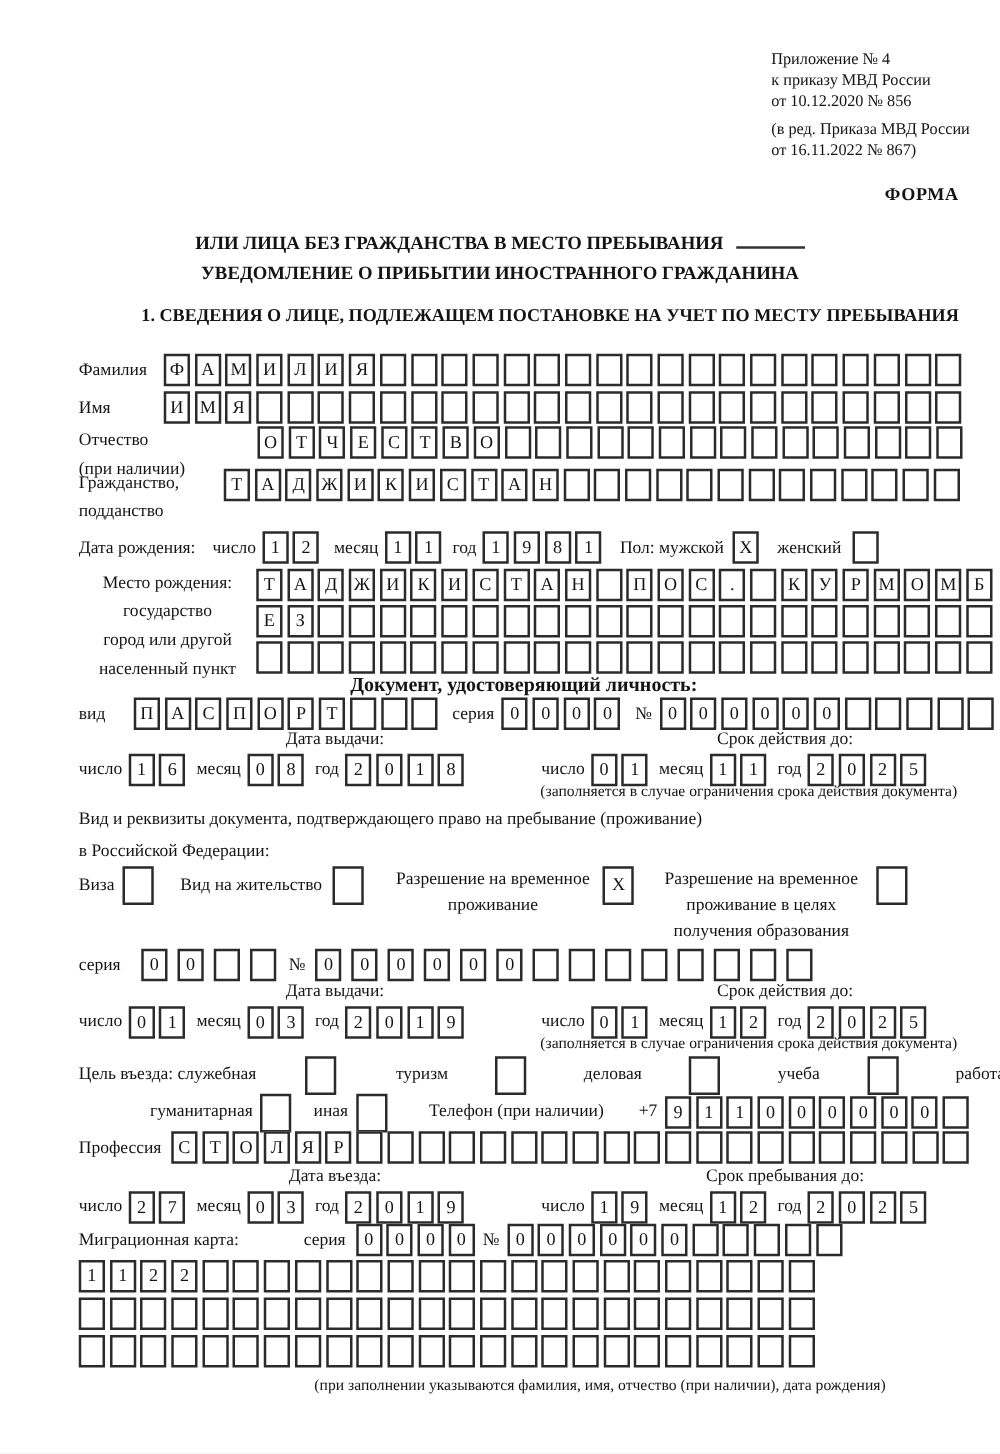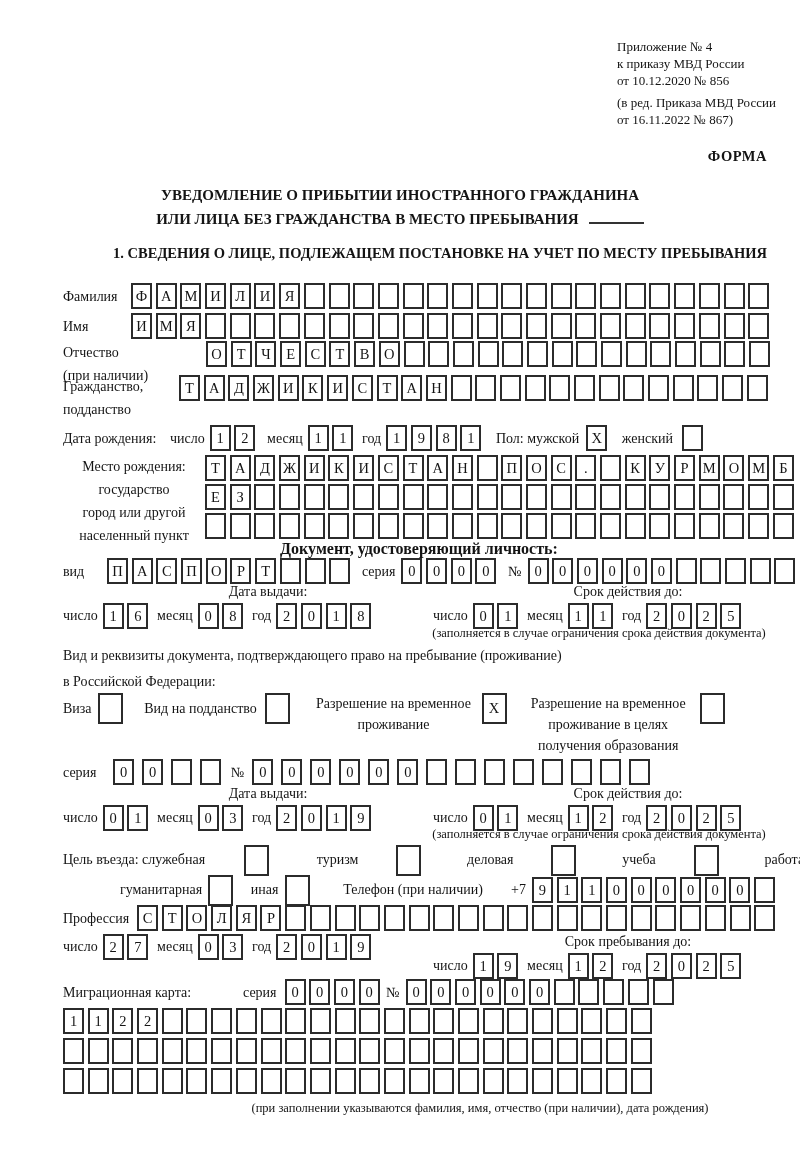--- a/index.html
+++ b/index.html
@@ -47,22 +47,22 @@
   <div class="abs ref" style="left:617px; top:38px;">
     <div>Приложение № 4</div>
     <div>к приказу МВД России</div>
     <div>от 10.12.2020 № 856</div>
     <div style="margin-top:5px;">(в ред. Приказа МВД России</div>
     <div>от 16.11.2022 № 867)</div>
   </div>
   <div class="abs forma" style="right:33px; top:148px;">ФОРМА</div>
 
   <div class="abs title" style="top:183px;">
+    <div><span>ИЛИ ЛИЦА БЕЗ ГРАЖДАНСТВА В МЕСТО ПРЕБЫВАНИЯ</span><span class="blank-line"></span></div>
     <div>УВЕДОМЛЕНИЕ О ПРИБЫТИИ ИНОСТРАННОГО ГРАЖДАНИНА</div>
-    <div><span>ИЛИ ЛИЦА БЕЗ ГРАЖДАНСТВА В МЕСТО ПРЕБЫВАНИЯ</span><span class="blank-line"></span></div>
   </div>
 
   <div class="abs sec-head" style="top:245px;">1. СВЕДЕНИЯ О ЛИЦЕ, ПОДЛЕЖАЩЕМ ПОСТАНОВКЕ НА УЧЕТ ПО МЕСТУ ПРЕБЫВАНИЯ</div>
 
   <div class="row" style="left:63px; top:283px;">
     <span class="lbl" style="width:68px;">Фамилия</span>
     <span class="cells">
         <span class="cell">Ф</span>
         <span class="cell">А</span>
         <span class="cell">М</span>
@@ -395,21 +395,21 @@
   <div class="abs note" style="left:408px; top:626px; width:382px;">(заполняется в случае ограничения срока действия документа)</div>
 
   <div class="abs" style="left:63px; top:648px; font-size:14px;">Вид и реквизиты документа, подтверждающего право на пребывание (проживание)</div>
   <div class="abs" style="left:63px; top:674px; font-size:14px;">в Российской Федерации:</div>
 
   <div class="row" style="left:63px; top:693px;">
     <span class="t" style="line-height:31px; margin-right:6px;">Виза</span>
     <span class="cells cb">
         <span class="cell"></span>
       </span>
-    <span class="t" style="line-height:31px; margin:0 8px 0 18px;">Вид на подданство</span>
+    <span class="t" style="line-height:31px; margin:0 8px 0 18px;">Вид на жительство</span>
     <span class="cells cb">
         <span class="cell"></span>
       </span>
     <span class="pl" style="width:160px; margin-left:20px;">
       <span class="ll" style="line-height:21px;">Разрешение на временное</span>
       <span class="ll" style="line-height:21px;">проживание</span>
     </span>
     <span class="cells cb" style="margin-left:8px;">
         <span class="cell">X</span>
       </span>
@@ -581,20 +581,21 @@
         <span class="cell"></span>
         <span class="cell"></span>
         <span class="cell"></span>
         <span class="cell"></span>
         <span class="cell"></span>
       </span>
   </div>
 
   <div class="row" style="left:63px; top:934px;">
     <div class="datecol" style="width:355px;">
+      <div class="dc-head">Дата въезда:</div>
       <div class="dc-row">
         <span class="t" style="margin-left:0;">число</span>
         <span class="cells">
             <span class="cell">2</span>
             <span class="cell">7</span>
           </span>
         <span class="t">месяц</span>
         <span class="cells">
             <span class="cell">0</span>
             <span class="cell">3</span>

